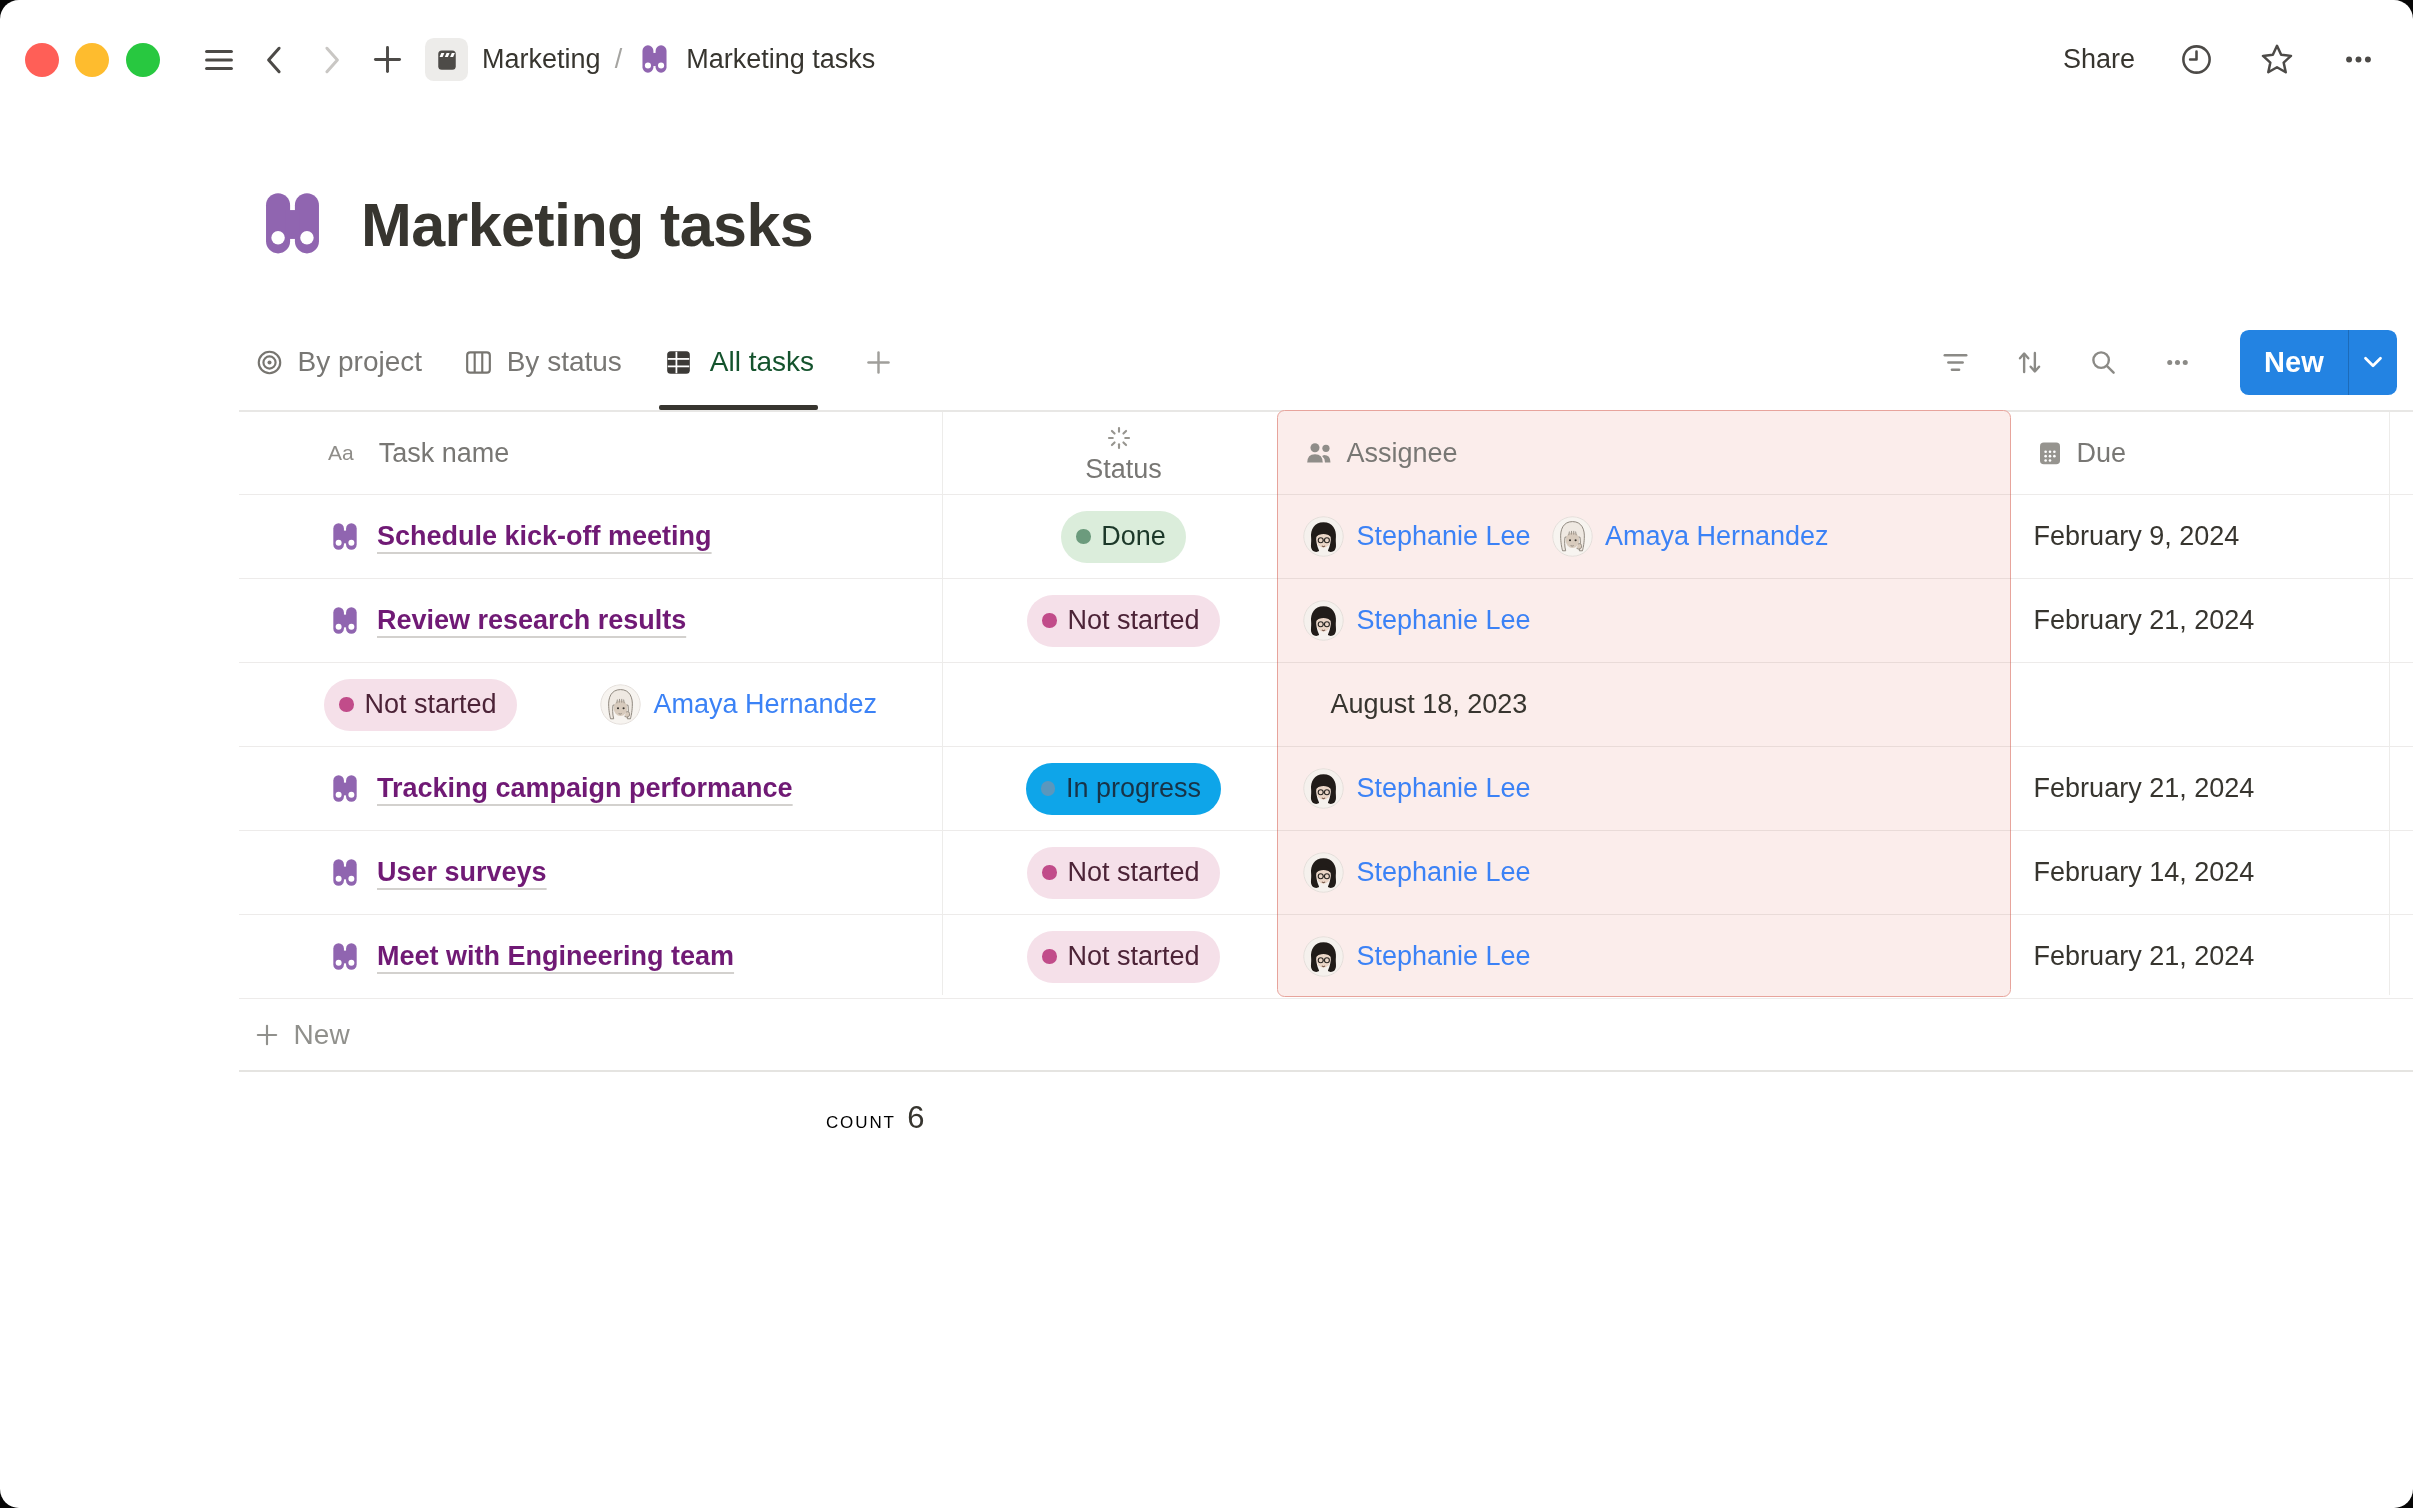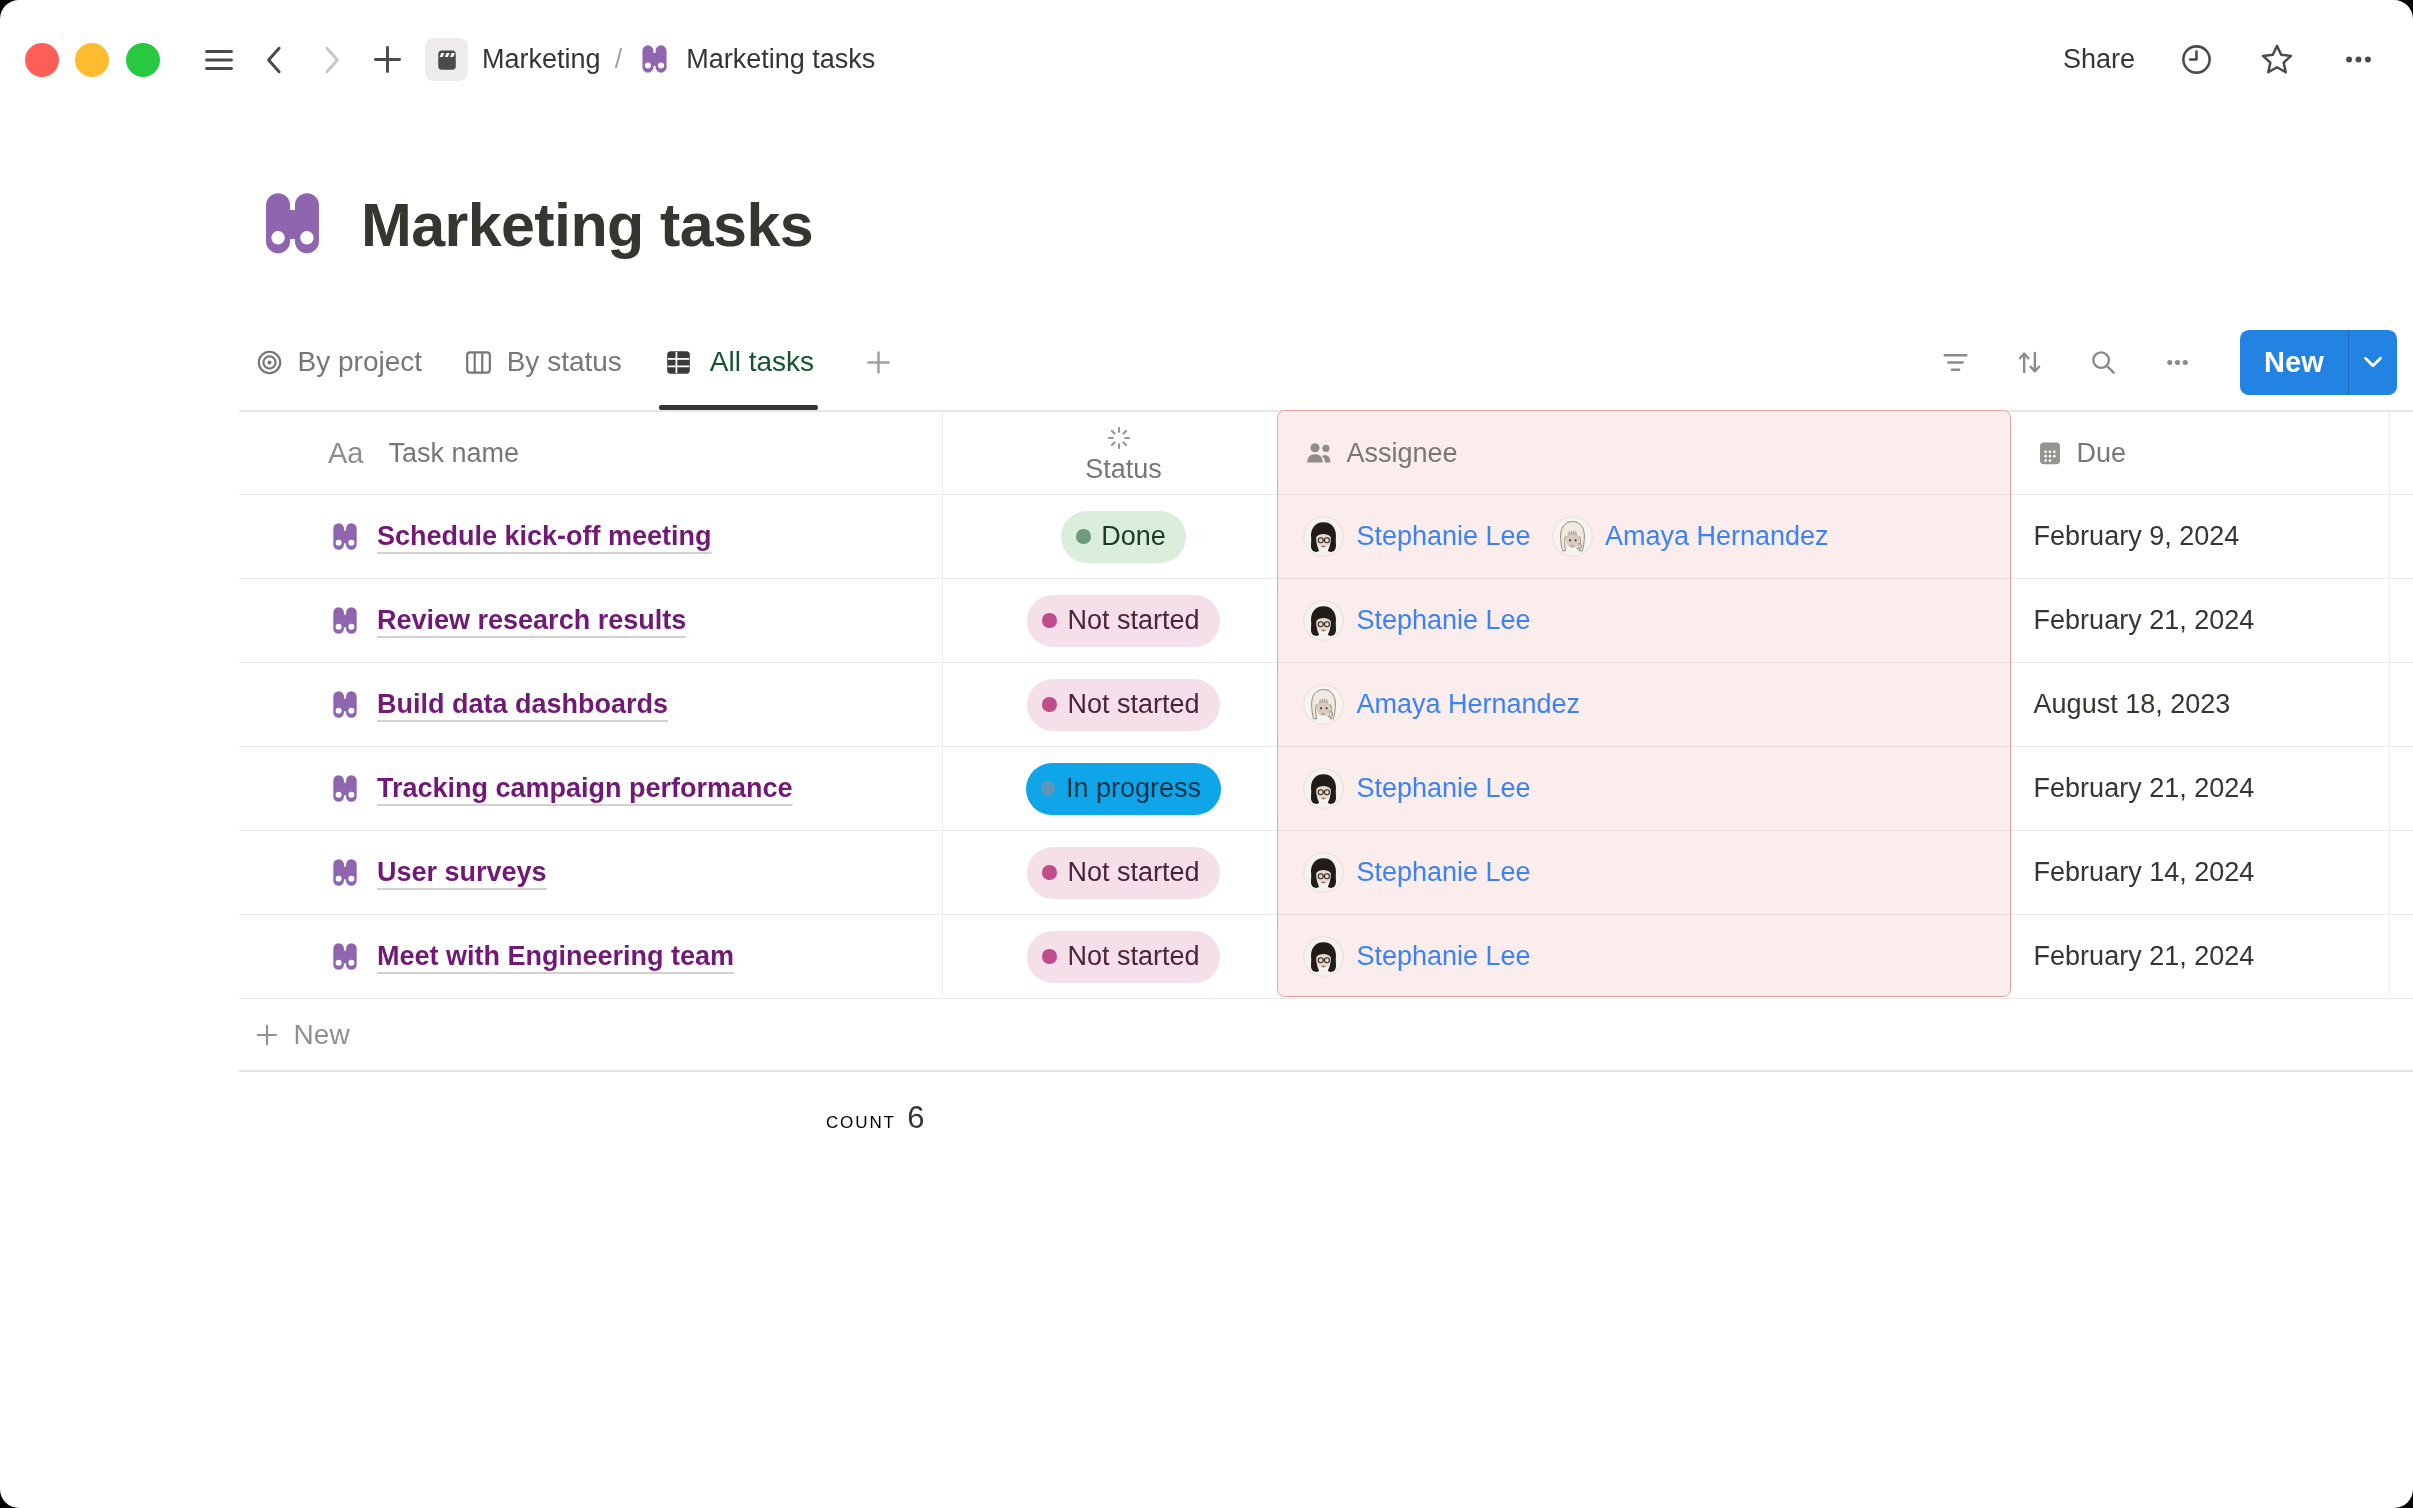--- a/index.html
+++ b/index.html
@@ -43,21 +43,21 @@
   .vline.v1 { left:703px; } .vline.v2 { left:2150px; }
   .t-head, .t-row { position:relative; z-index:1; display:flex; height:84px; align-items:center; }
   .t-head { height:82px; color:#787774; }
   .t-row { border-top:1.3px solid rgba(125,115,105,0.14); }
   .c-name { width:703px; padding-left:89px; display:flex; align-items:center; gap:15px; }
   .c-status { width:335px; padding-left:28px; display:flex; align-items:center;flex-direction:column; }
   .c-assignee { width:734px; padding-left:26.4px; display:flex; align-items:center; gap:21.4px; }
   .c-due { width:343px; padding-left:22.6px; display:flex; align-items:center; }
   .hd-label { font-size:27px; }
   .hd-ic { display:flex; align-items:center; justify-content:center; width:33px; height:33px; margin-right:10px; color:#8F8D89; }
-  .aa { font-size:29px; color:#8F8D89; margin-right:10px; }
+  .aa { font-size:21px; color:#8F8D89; margin-right:10px; }
   .task-link { font-size:27px; font-weight:700; color:#701a75; text-decoration:underline; text-decoration-color:#D3D1CE; text-decoration-thickness:1.9px; text-underline-offset:7px; cursor:pointer; }
   .pill { display:inline-flex; align-items:center; gap:10.7px; height:52px; padding:0 20px 0 15px; border-radius:26px; font-size:27px; cursor:pointer; }
   .pill .dot { width:14.5px; height:14.5px; border-radius:50%; }
   .st-done { background:#DBEDDB; color:#1C3829; } .st-done .dot { background:#6C9B7D; }
   .st-not  { background:#F5E0E9; color:#4C2337; } .st-not .dot  { background:#C14C8A; }
   .st-prog { background:#0ea5e9; color:#183347;text-align:center; } .st-prog .dot { background:#5B97BD; }
   .person { display:flex; align-items:center; gap:12px; }
   .person .nm { font-size:27px; color:#3b82f6; white-space:nowrap; }
   .avatar { width:41px; height:41px; border-radius:50%; flex:0 0 auto; }
   .due-txt { font-size:27px; color:#37352F; }
@@ -389,26 +389,20 @@
             </svg>
           <span class="nm">Stephanie Lee</span>
         </span>
       </div>
       <div class="c-due">
           <span class="due-txt">February 21, 2024</span>
         </div>
     </div>
 
     <div class="t-row">
-      <div class="c-name">
-        <svg width="34" height="34" viewBox="0 0 64 64" fill="#9065B0">
-            <use href="#binoc"></use>
-          </svg>
-        <span class="task-link">Build data dashboards</span>
-      </div>
       <div class="c-status">
         <span class="pill st-not">
             <span class="dot"></span>
             <span>Not started</span>
           </span>
       </div>
       <div class="c-assignee">
         <span class="person">
           <svg class="avatar" viewBox="0 0 66 66">
               <circle cx="33" cy="33" r="31.8" fill="#F7F4F0" stroke="#E2DDD8" stroke-width="1.5"></circle>

